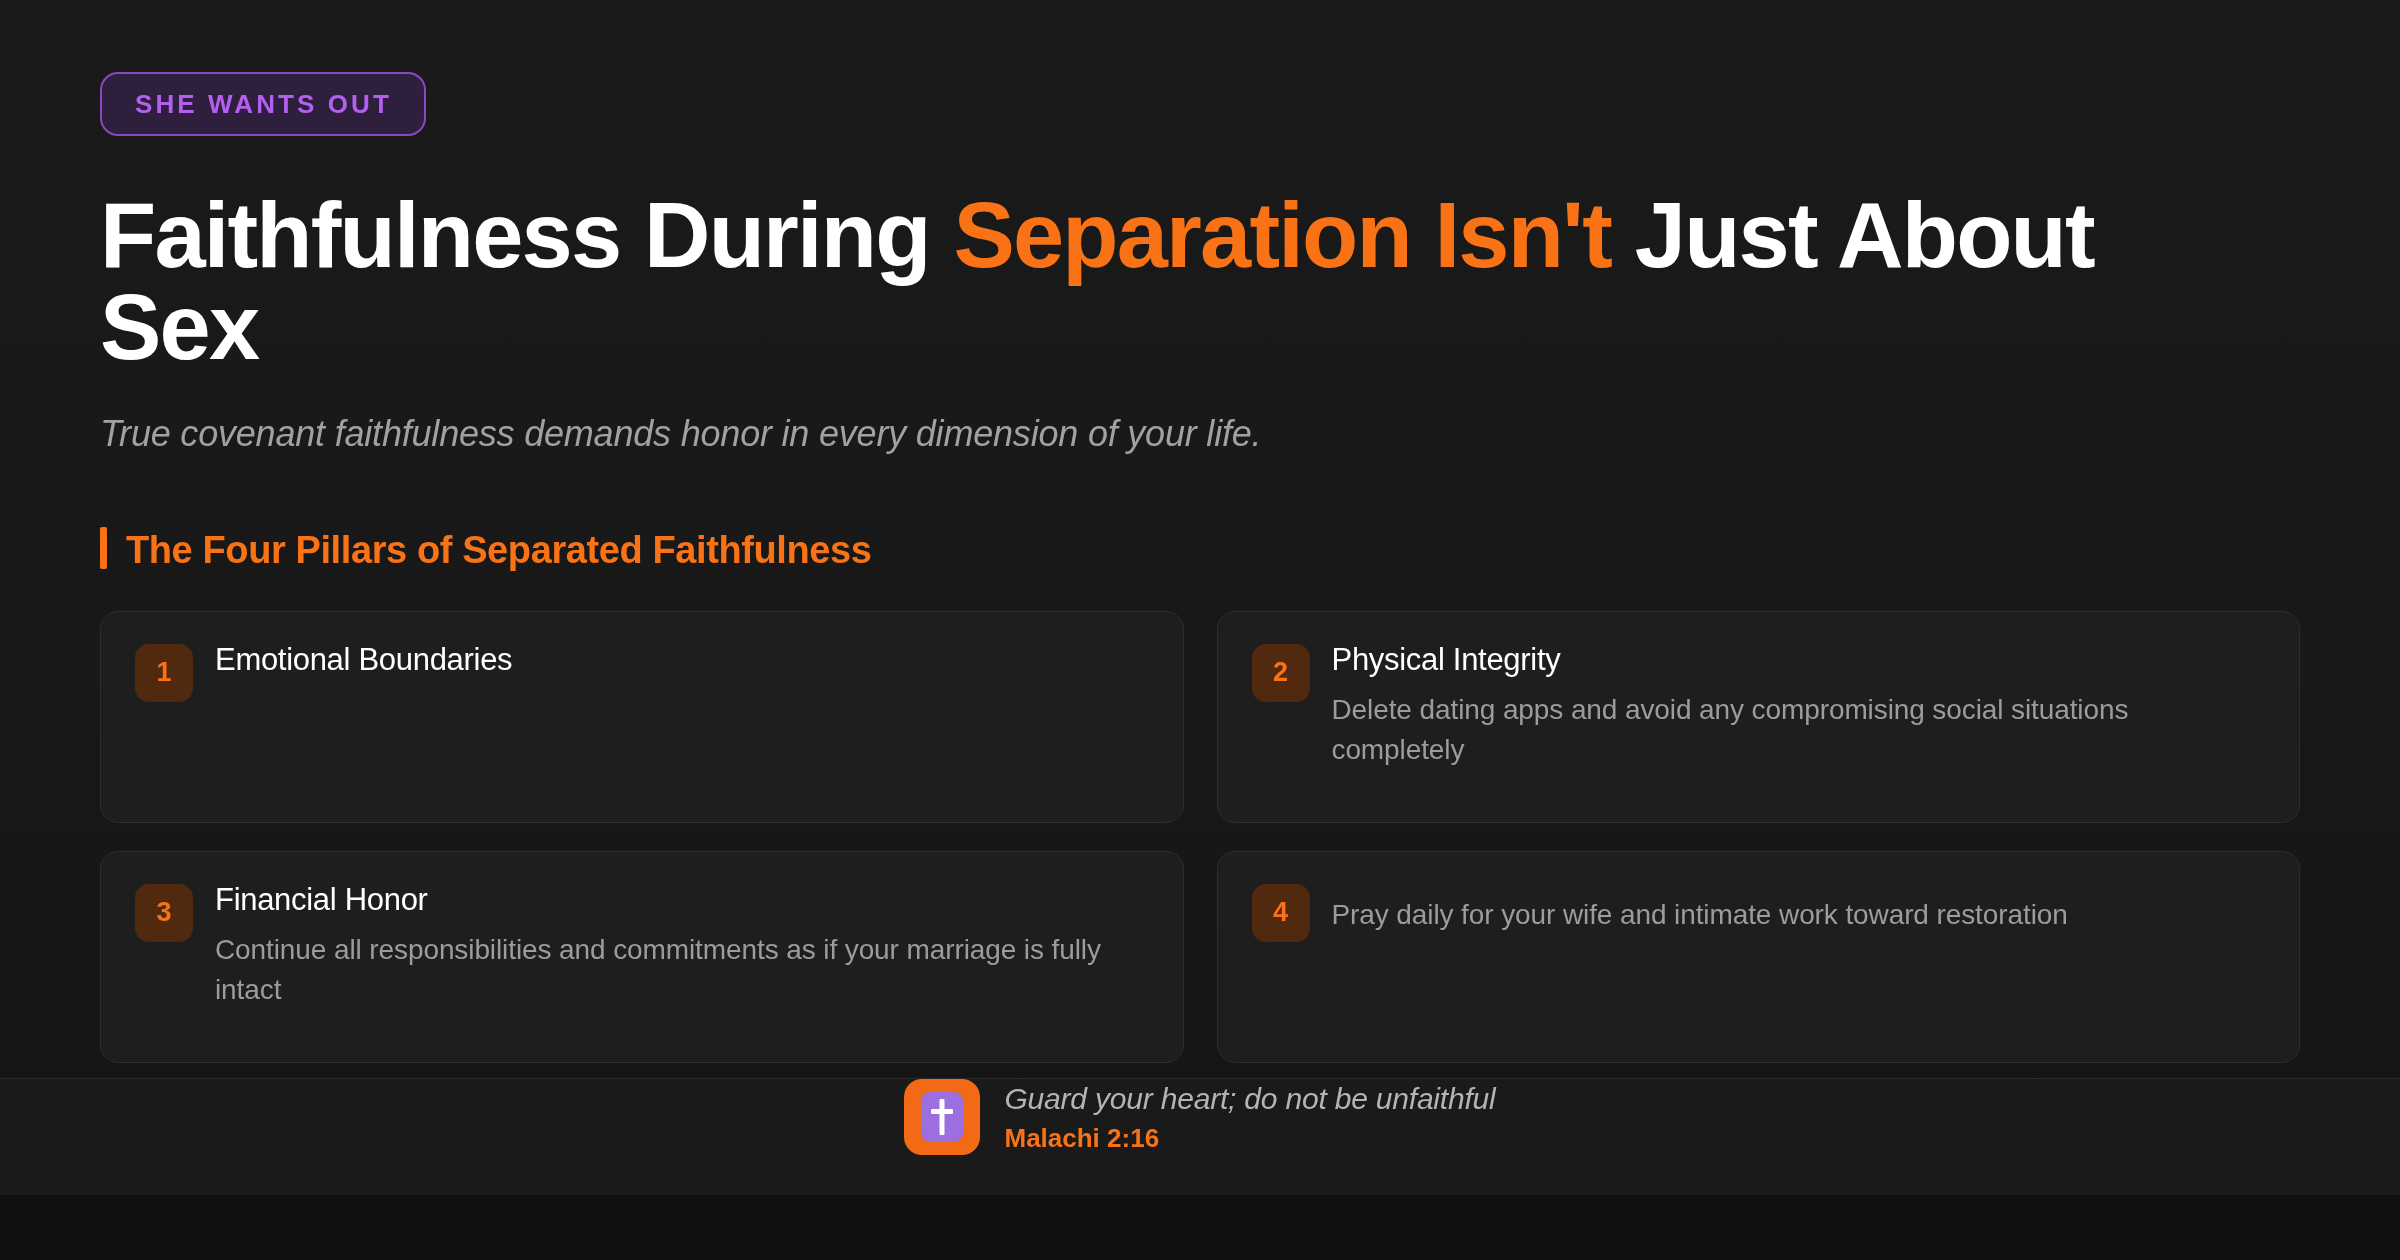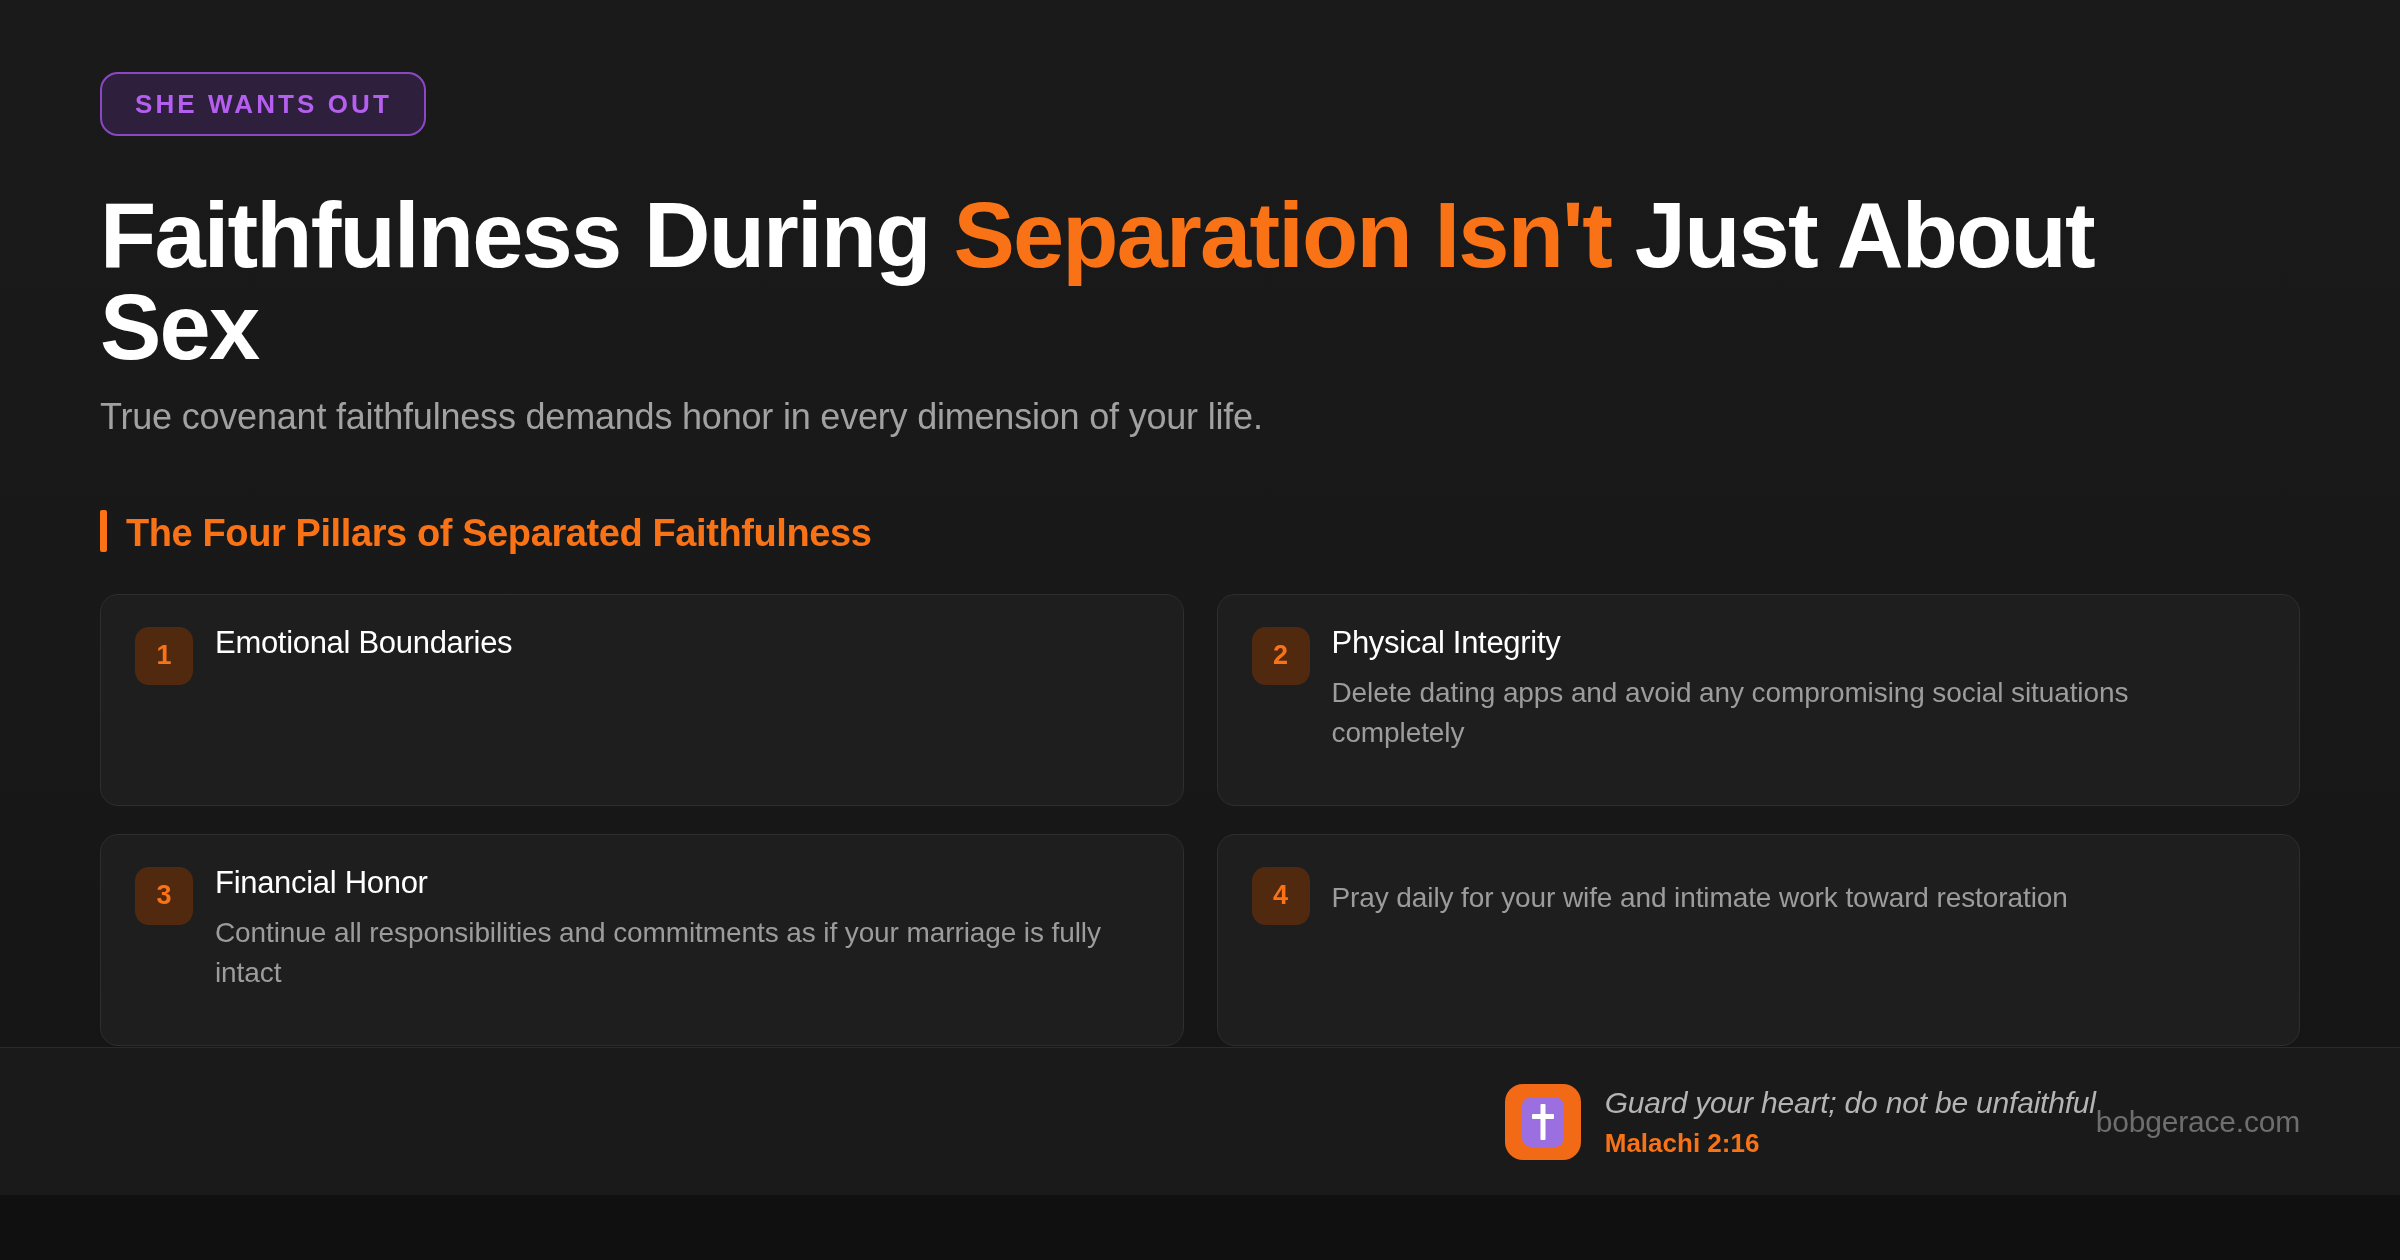--- a/index.html
+++ b/index.html
@@ -52,26 +52,27 @@
     line-height: 1.0;
     font-weight: 700;
     color: #ffffff;
     letter-spacing: -1.8px;
     max-width: 2120px;
   }
   .headline .hl-accent { color: #f97316; }
 
   
   .subtitle {
-    margin-top: 20px;
+    margin-top: 37px;
     font-size: 36px;
     line-height: 1.35;
     color: #a1a1a1;
     font-weight: 400;
     letter-spacing: -0.2px;
+    font-style: italic;
   }
 
   
   .section-head {
     margin-top: 68px;
     display: flex;
     align-items: flex-end;
     gap: 19px;
   }
   .section-bar {
@@ -145,28 +146,29 @@
     color: #9c9c9c;
     font-weight: 400;
     letter-spacing: -0.1px;
   }
 
   
   .footer {
     position: absolute;
     left: 0;
     right: 0;
-    top: 1047px;
+    top: 1078px;
     height: 148px;
     background: #1a1a1a;
     border-top: 1.5px solid #2a2a2a;
     display: flex;
     align-items: center;
-    justify-content: flex-end;
+    justify-content: space-between;
     padding: 0 100px;
+    flex-direction: column;
   }
 
   .footer-left {
     display: flex;
     align-items: center;
     gap: 24px;
   }
 
   .cross-tile {
     width: 76px;

